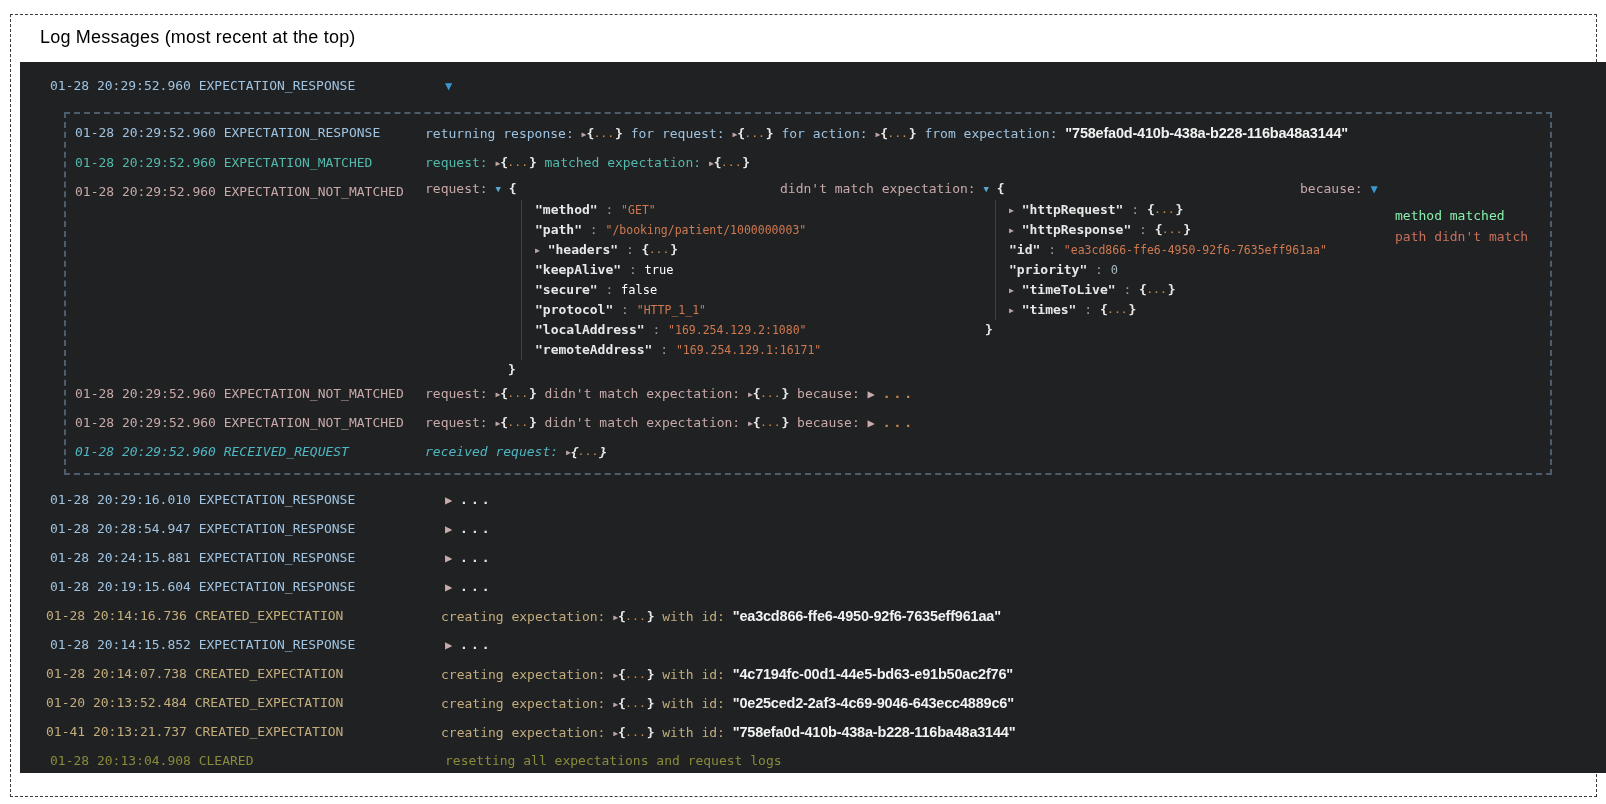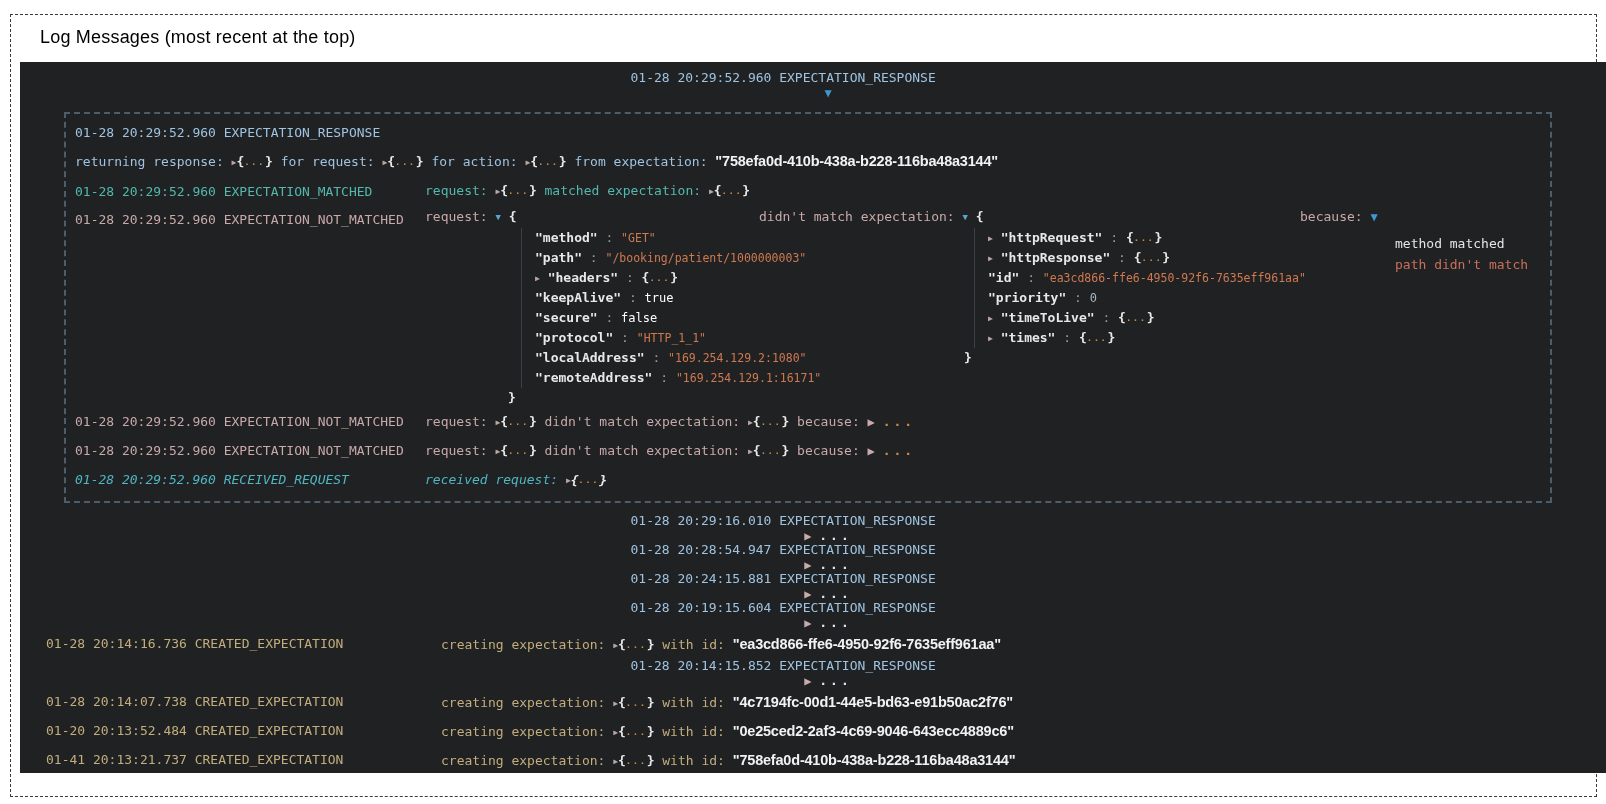--- a/index.html
+++ b/index.html
@@ -19,22 +19,22 @@
   
   .row  { display:flex; align-items:center; height:29px; padding-left:30px; white-space:nowrap; }
   .row .left { display:inline-block; width:395px; flex:none; }
   .hdr-row { height:30px; margin-top:8px; }
 
   .srow { display:flex; align-items:flex-start; line-height:28px; min-height:28px;
           padding-left:9px; white-space:nowrap; }
   .srow .left { display:inline-block; width:350px; flex:none; }
 
   
-  .c-RESPONSE     { color:#9fc3e0;flex-direction:column; }
-  .c-MATCHED      { color:#53b9ac;align-items:center; }
+  .c-RESPONSE     { color:#9fc3e0; }
+  .c-MATCHED      { color:#53b9ac; }
   .c-NOTMATCHED   { color:#c9a9a9; }
   .c-RECEIVED     { color:#4fb6c2;font-style:italic; }
   .c-CREATED      { color:#c4ad7d;padding-left:26px; }
   .c-CLEARED      { color:#8a8b3a; }
 
   
   .subpanel { margin:12px 54px 10px 44px; border:2px dashed #4d5d6b;
               padding:5px 0 6px 0; }
 
   
@@ -58,27 +58,27 @@
   .js { color:#cf7950; font-size:11.5px; }
   .jb { color:#ffffff; font-size:12px; }
   .jn { color:#a6b8c4; font-size:12px; }
 
   .jline  { height:20px; line-height:20px; white-space:nowrap; }
   .fline  { height:22px; line-height:22px; white-space:nowrap; }
   .jchildren { margin-left:96px; border-left:1px solid #3b4147; padding-left:13px; }
   .jclose { margin-left:83px; height:20px; line-height:20px; }
 
   .expanded-msg { position:relative; flex:1; }
-  .colB { position:absolute; left:334px; top:0; }
+  .colB { position:absolute; left:355px; top:0; }
   .colB .jchildren { margin-left:215px; }
   .colB .jclose    { margin-left:205px; }
   .colC { position:absolute; left:875px; top:0; }
   .reasons { margin-left:95px; margin-top:5px; }
   .reason  { height:21px; line-height:21px; }
-  .reason-ok  { color:#e5e5e5; }
+  .reason-ok  { color:#86efac; }
   .reason-bad { color:#c96f5c; }
 
   .bottom-rows { margin-top:10px; }
 </style>
 </head>
 <body>
 
 <div class="frame"></div>
 <div class="page-title">Log Messages (most recent at the top)</div>
 

